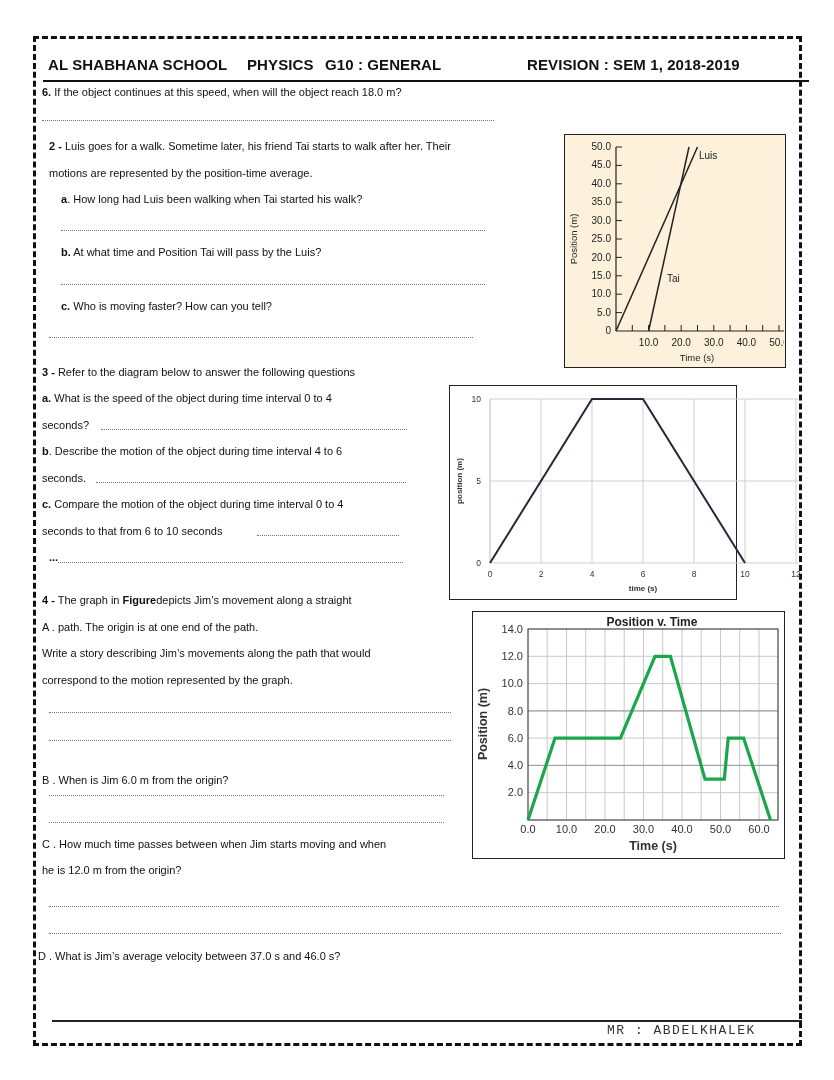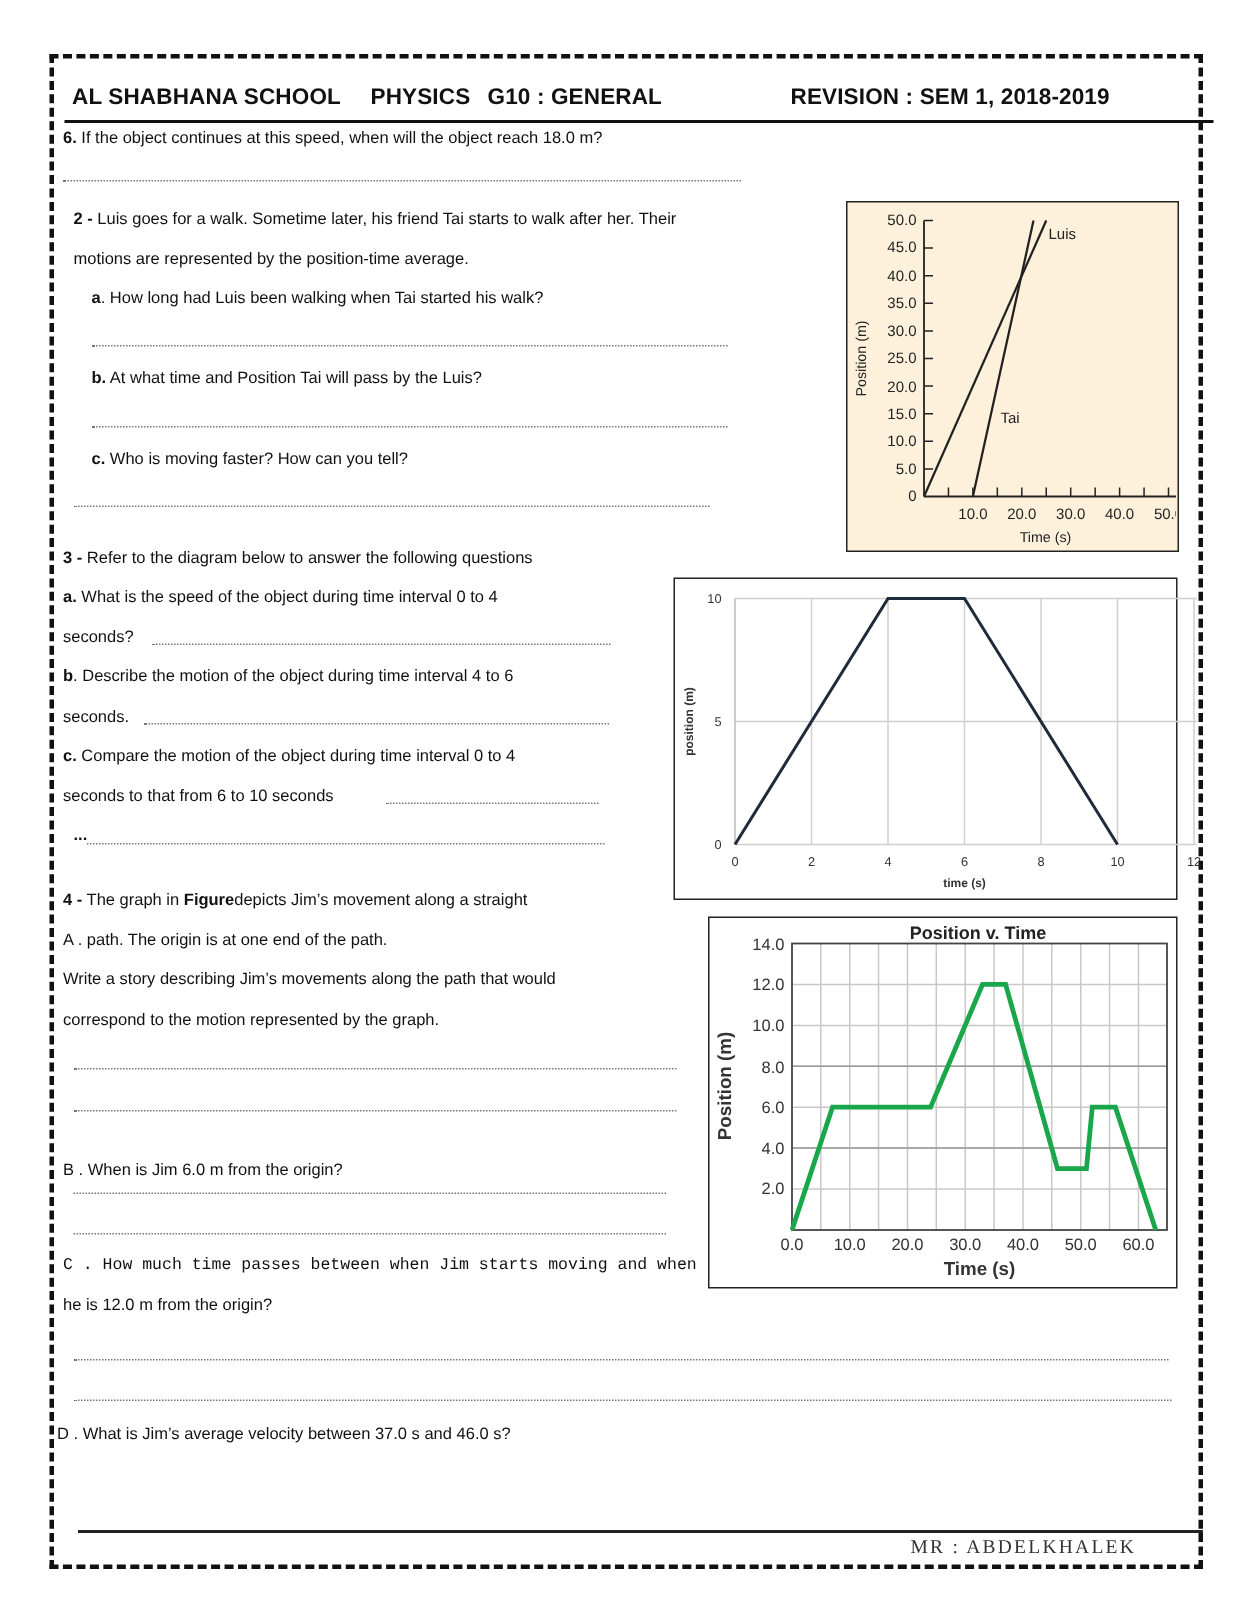--- a/index.html
+++ b/index.html
@@ -10,21 +10,21 @@
     position: absolute; left: 33px; top: 36px; width: 769px; height: 1010px;
     border: 3px dashed #111;
   }
   .abs { position: absolute; }
   .header-text { font-weight: bold; font-size: 15px; letter-spacing: 0.1px; white-space: nowrap; }
   .header-rule { position: absolute; left: 43px; top: 80px; width: 766px; height: 1.5px; background: #111; }
   .txt { font-size: 11px; white-space: nowrap; line-height: 16px; }
   .b { font-weight: bold; }
   .dots { position: absolute; border-bottom: 1px dotted #777; height: 1px; }
   .footer-rule { position: absolute; left: 52px; top: 1020px; width: 750px; height: 1.5px; background: #222; }
-  .footer-sign { font-family: Liberation Serif, serif; font-size: 13px; letter-spacing: 1.5px; color: #333; }
+  .footer-sign { font-family: Liberation Mono, monospace; font-size: 13px; letter-spacing: 1.5px; color: #333; }
 
   .chart-box { position: absolute; border: 1.5px solid #222; background: #fff; }
   .chart-box.cream { background: #fdf1dc; }
   svg text { font-family: "Liberation Sans", sans-serif; }
 </style>
 </head>
 <body>
 
 <div class="page-frame"></div>
 
@@ -127,21 +127,21 @@
 <div class="abs txt" style="left:42px; top:470px;">seconds. </div>
 <div class="dots" style="left:96px; top:482px; width:310px;"></div>
 <div class="abs txt" style="left:42px; top:496px;">
   <span class="b">c.</span><span> Compare the motion of the object during time interval 0 to 4</span>
 </div>
 <div class="abs txt" style="left:42px; top:523px;">seconds to that from 6 to 10 seconds</div>
 <div class="dots" style="left:257px; top:535px; width:142px;"></div>
 <div class="abs txt b" style="left:49px; top:549px;">...</div>
 <div class="dots" style="left:58px; top:562px; width:345px;"></div>
 
-<div class="chart-box" style="left:449px; top:385px; width:336px; height:215px;">
+<div class="chart-box" style="left:449px; top:385px; width:288px; height:215px;">
   <svg width="357" height="212" viewBox="0 0 357 212">
     <g stroke="#cfcfcf" stroke-width="1">
       <line x1="40" y1="13" x2="348" y2="13"></line>
         <line x1="40" y1="95" x2="348" y2="95"></line>
         <line x1="40" y1="177" x2="348" y2="177"></line>
       <line x1="91" y1="13" x2="91" y2="177"></line>
         <line x1="142" y1="13" x2="142" y2="177"></line>
       <line x1="193" y1="13" x2="193" y2="177"></line>
         <line x1="244" y1="13" x2="244" y2="177"></line>
       <line x1="295" y1="13" x2="295" y2="177"></line>
@@ -172,21 +172,21 @@
   <span class="b">4 -</span><span> The graph in </span><span class="b">Figure</span><span>depicts Jim’s movement along a straight</span>
 </div>
 <div class="abs txt" style="left:42px; top:619px;"> A . path. The origin is at one end of the path.</div>
 <div class="abs txt" style="left:42px; top:645px;">Write a story describing Jim’s movements along the path that would</div>
 <div class="abs txt" style="left:42px; top:672px;">correspond to the motion represented by the graph.</div>
 <div class="dots" style="left:49px; top:712px; width:402px;"></div>
 <div class="dots" style="left:49px; top:740px; width:402px;"></div>
 <div class="abs txt" style="left:42px; top:752px;margin-top:20px;">B . When is Jim 6.0 m from the origin?</div>
 <div class="dots" style="left:49px; top:795px; width:395px;"></div>
 <div class="dots" style="left:49px; top:822px; width:395px;"></div>
-<div class="abs txt" style="left:42px; top:836px;font-family:Liberation Mono, monospace;">C . How much time passes between when Jim starts moving and when</div>
+<div class="abs txt" style="left:42px; top:836px;">C . How much time passes between when Jim starts moving and when</div>
 <div class="abs txt" style="left:42px; top:862px;">he is 12.0 m from the origin?</div>
 <div class="dots" style="left:49px; top:906px; width:730px;"></div>
 <div class="dots" style="left:49px; top:933px; width:732px;"></div>
 <div class="abs txt" style="left:38px; top:948px;">D . What is Jim’s average velocity between 37.0 s and 46.0 s?</div>
 
 <div class="chart-box" style="left:472px; top:611px; width:313px; height:248px;">
   <svg width="310" height="245" viewBox="0 0 310 245">
     <text x="179" y="14" font-size="12" font-weight="bold" fill="#222" text-anchor="middle">Position v. Time</text>
     <g stroke="#c8c8c8" stroke-width="1">
       <line x1="55" y1="44.3" x2="305" y2="44.3"></line>

